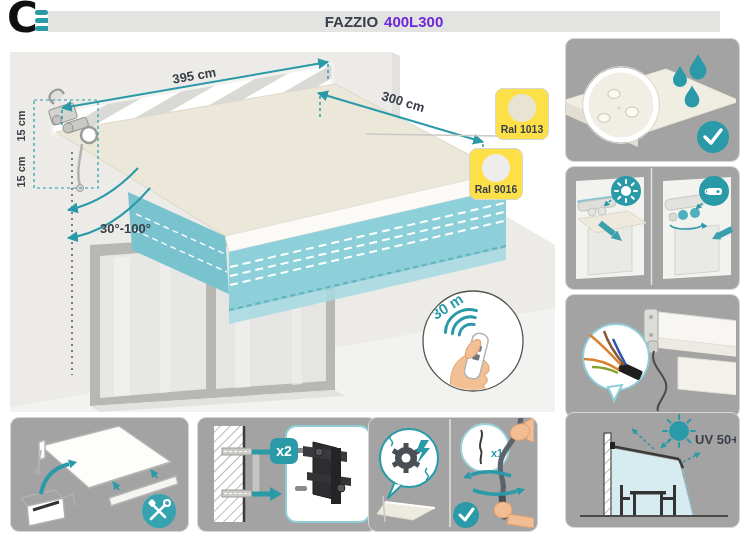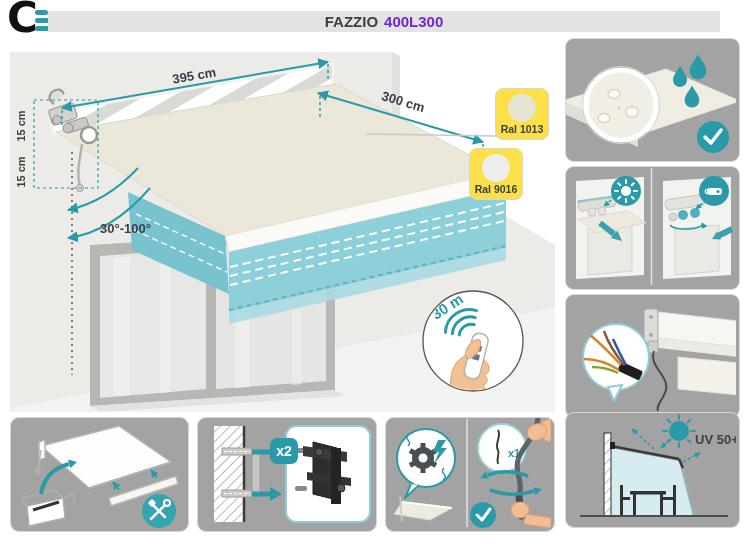--- a/index.html
+++ b/index.html
@@ -360,21 +360,21 @@
           <circle cx="38" cy="52" r="4" fill="#55555a" stroke="#222"></circle>
         </g>
       </g>
       <g>
         <rect x="72" y="20" width="28" height="26" rx="7" fill="#2a9aa8"></rect>
         <text x="86" y="38" text-anchor="middle" style="font-weight:bold;font-size:14px" fill="#ffffff">x2</text>
       </g>
     </svg>
   </div>
 
-  <div class="panel" style="left:385px;top:417px;width:168px;height:113px">
+  <div class="panel" style="left:368px;top:417px;width:168px;height:113px">
     <svg width="165" height="110" viewBox="0 0 165 110">
       <line x1="81" y1="1" x2="81" y2="109" stroke="#e2e2e0" stroke-width="1.5"></line>
       <g>
         <polygon points="16,84 66,90 44,102 8,96" fill="#edebdf" stroke="#dcd9cb"></polygon>
         <line x1="16" y1="84" x2="66" y2="90" stroke="#ffffff" stroke-width="2"></line>
         <line x1="14" y1="78" x2="16" y2="104" stroke="#c9c9c5" stroke-width="1.5"></line>
       </g>
       <g>
         <circle cx="40" cy="40" r="29" fill="#ffffff" stroke="#2a9aa8" stroke-width="2"></circle>
         <polyline points="25,66 19,80 33,67" fill="#ffffff" stroke="#2a9aa8" stroke-width="2" stroke-linejoin="round"></polyline>

